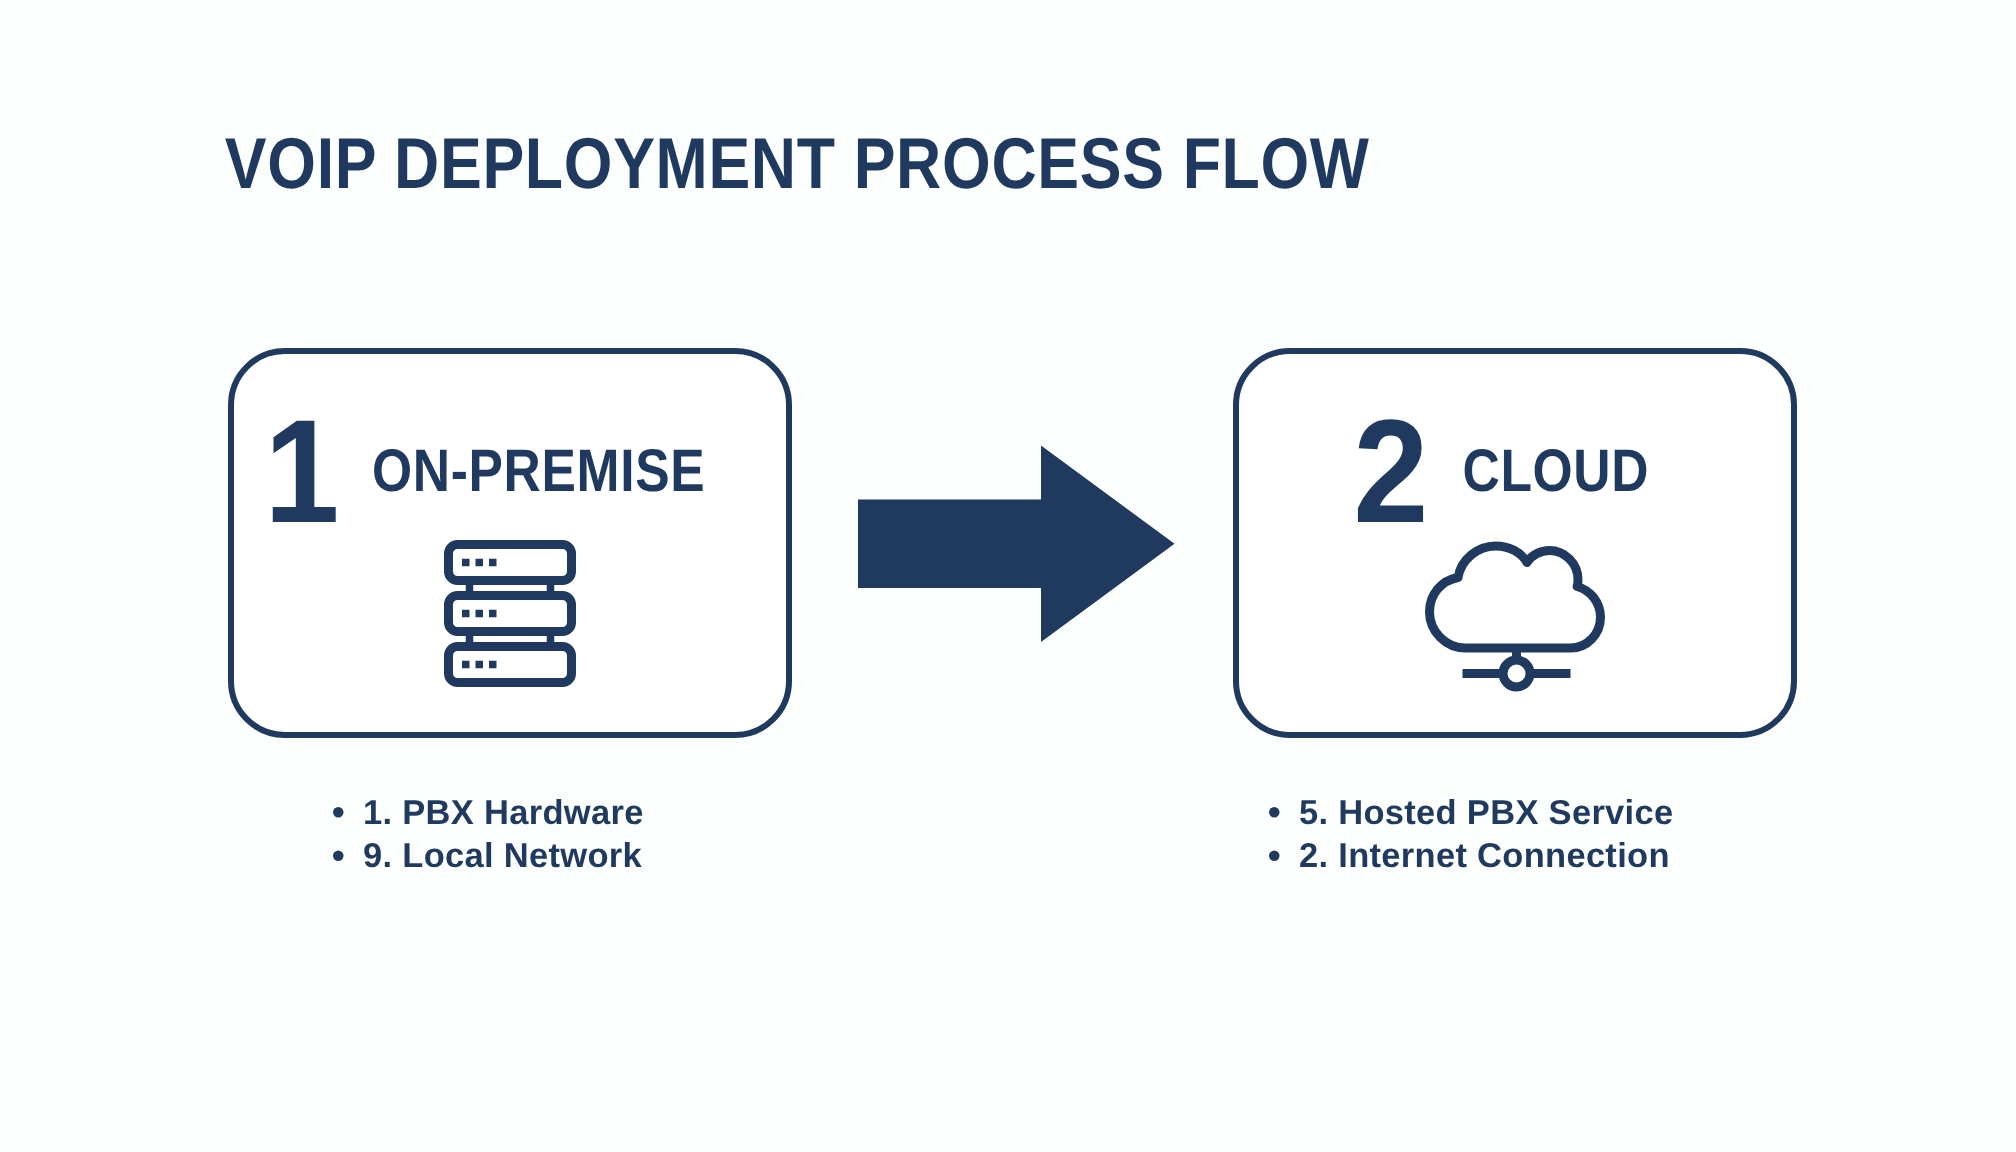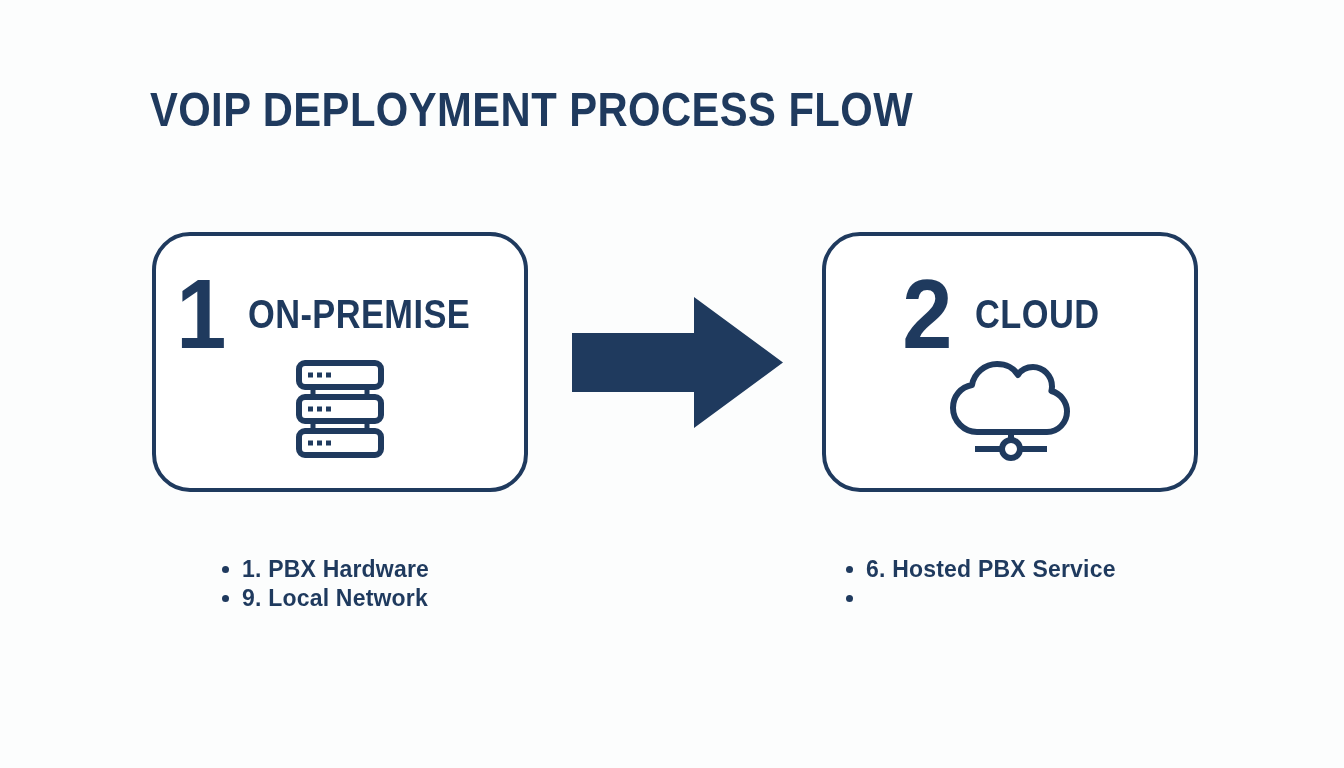--- a/index.html
+++ b/index.html
@@ -76,21 +76,20 @@
     left: 570px; top: 295px;
     width: 215px; height: 135px;
     color: var(--navy, #1f3a5e);
   }
 
   
   .detail-list {
     position: absolute;
     top: 527px;
     list-style: none;
-    margin-top: 28px;
   }
   .list-1 { left: 222px; }
   .list-2 { left: 846px; }
   .detail-list li {
     display: flex;
     align-items: center;
     gap: 13px;
     height: 29px;
     font-size: 23px;
     font-weight: bold;
@@ -163,20 +162,21 @@
     </li>
     <li>
       <span class="bullet"></span>
       <span>9. Local Network</span>
     </li>
   </ul>
 
   <ul class="detail-list list-2">
     <li>
       <span class="bullet"></span>
-      <span>6. Hosted PBX Service</span>
+      <span>5. Hosted PBX Service</span>
     </li>
     <li>
       <span class="bullet"></span>
+      <span>2. Internet Connection</span>
     </li>
   </ul>
 
 </div>
 
 </body></html>

